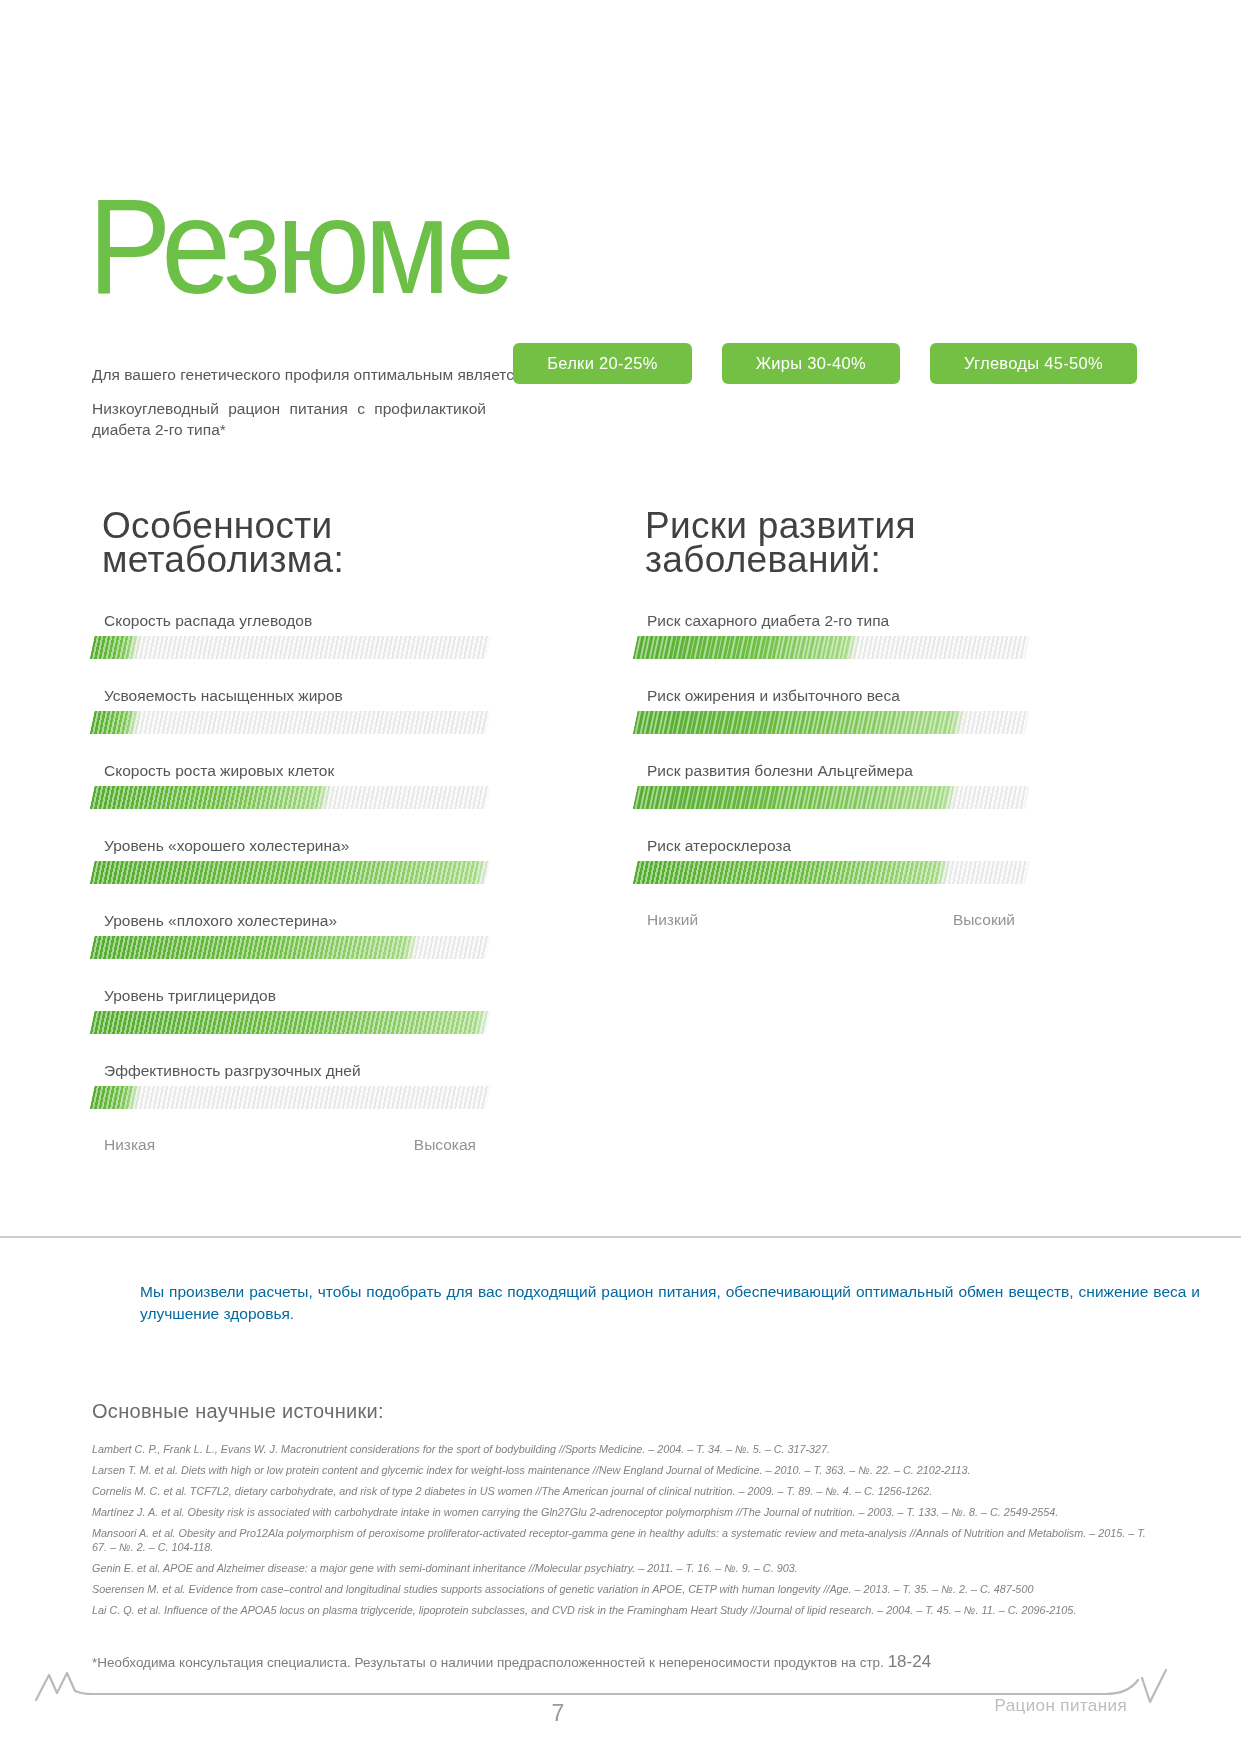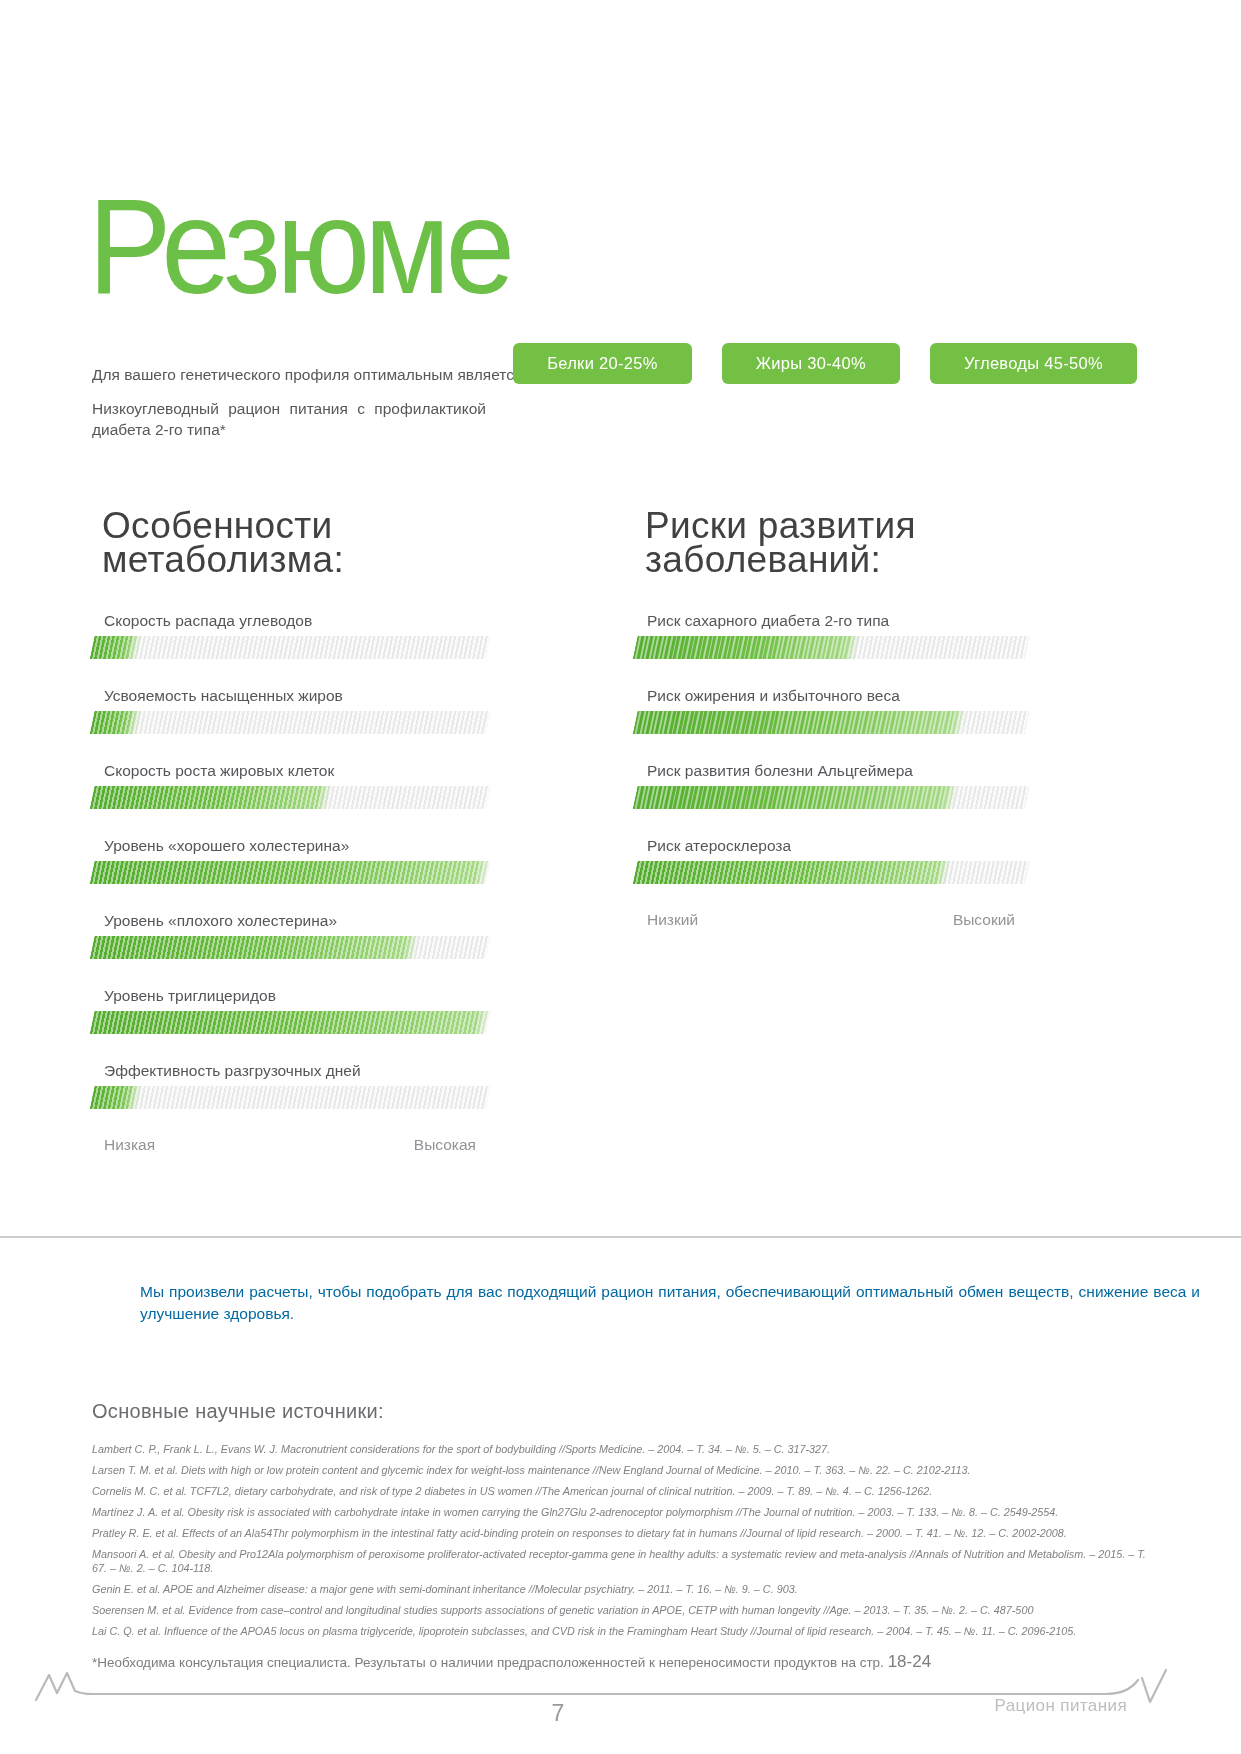--- a/index.html
+++ b/index.html
@@ -189,21 +189,20 @@
   <ul class="refs">
 
       <li>Lambert C. P., Frank L. L., Evans W. J. Macronutrient considerations for the sport of bodybuilding //Sports Medicine. – 2004. – Т. 34. – №. 5. – С. 317-327.</li>
 
       <li>Larsen T. M. et al. Diets with high or low protein content and glycemic index for weight-loss maintenance //New England Journal of Medicine. – 2010. – Т. 363. – №. 22. – С. 2102-2113.</li>
 
       <li>Cornelis M. C. et al. TCF7L2, dietary carbohydrate, and risk of type 2 diabetes in US women //The American journal of clinical nutrition. – 2009. – Т. 89. – №. 4. – С. 1256-1262.</li>
 
       <li>Martínez J. A. et al. Obesity risk is associated with carbohydrate intake in women carrying the Gln27Glu 2-adrenoceptor polymorphism //The Journal of nutrition. – 2003. – Т. 133. – №. 8. – С. 2549-2554.</li>
 
-      <li>Pratley R. E. et al. Effects of an Ala54Thr polymorphism in the intestinal fatty acid-binding protein on responses to dietary fat in humans //Journal of lipid research. – 2000. – Т. 41. – №. 12. – С. 2002-2008.</li>
 
       <li>Mansoori A. et al. Obesity and Pro12Ala polymorphism of peroxisome proliferator-activated receptor-gamma gene in healthy adults: a systematic review and meta-analysis //Annals of Nutrition and Metabolism. – 2015. – Т. 67. – №. 2. – С. 104-118.</li>
 
       <li>Genin E. et al. APOE and Alzheimer disease: a major gene with semi-dominant inheritance //Molecular psychiatry. – 2011. – Т. 16. – №. 9. – С. 903.</li>
 
       <li>Soerensen M. et al. Evidence from case–control and longitudinal studies supports associations of genetic variation in APOE, CETP with human longevity //Age. – 2013. – Т. 35. – №. 2. – С. 487-500</li>
 
       <li>Lai C. Q. et al. Influence of the APOA5 locus on plasma triglyceride, lipoprotein subclasses, and CVD risk in the Framingham Heart Study //Journal of lipid research. – 2004. – Т. 45. – №. 11. – С. 2096-2105.</li>
     </ul>
 

